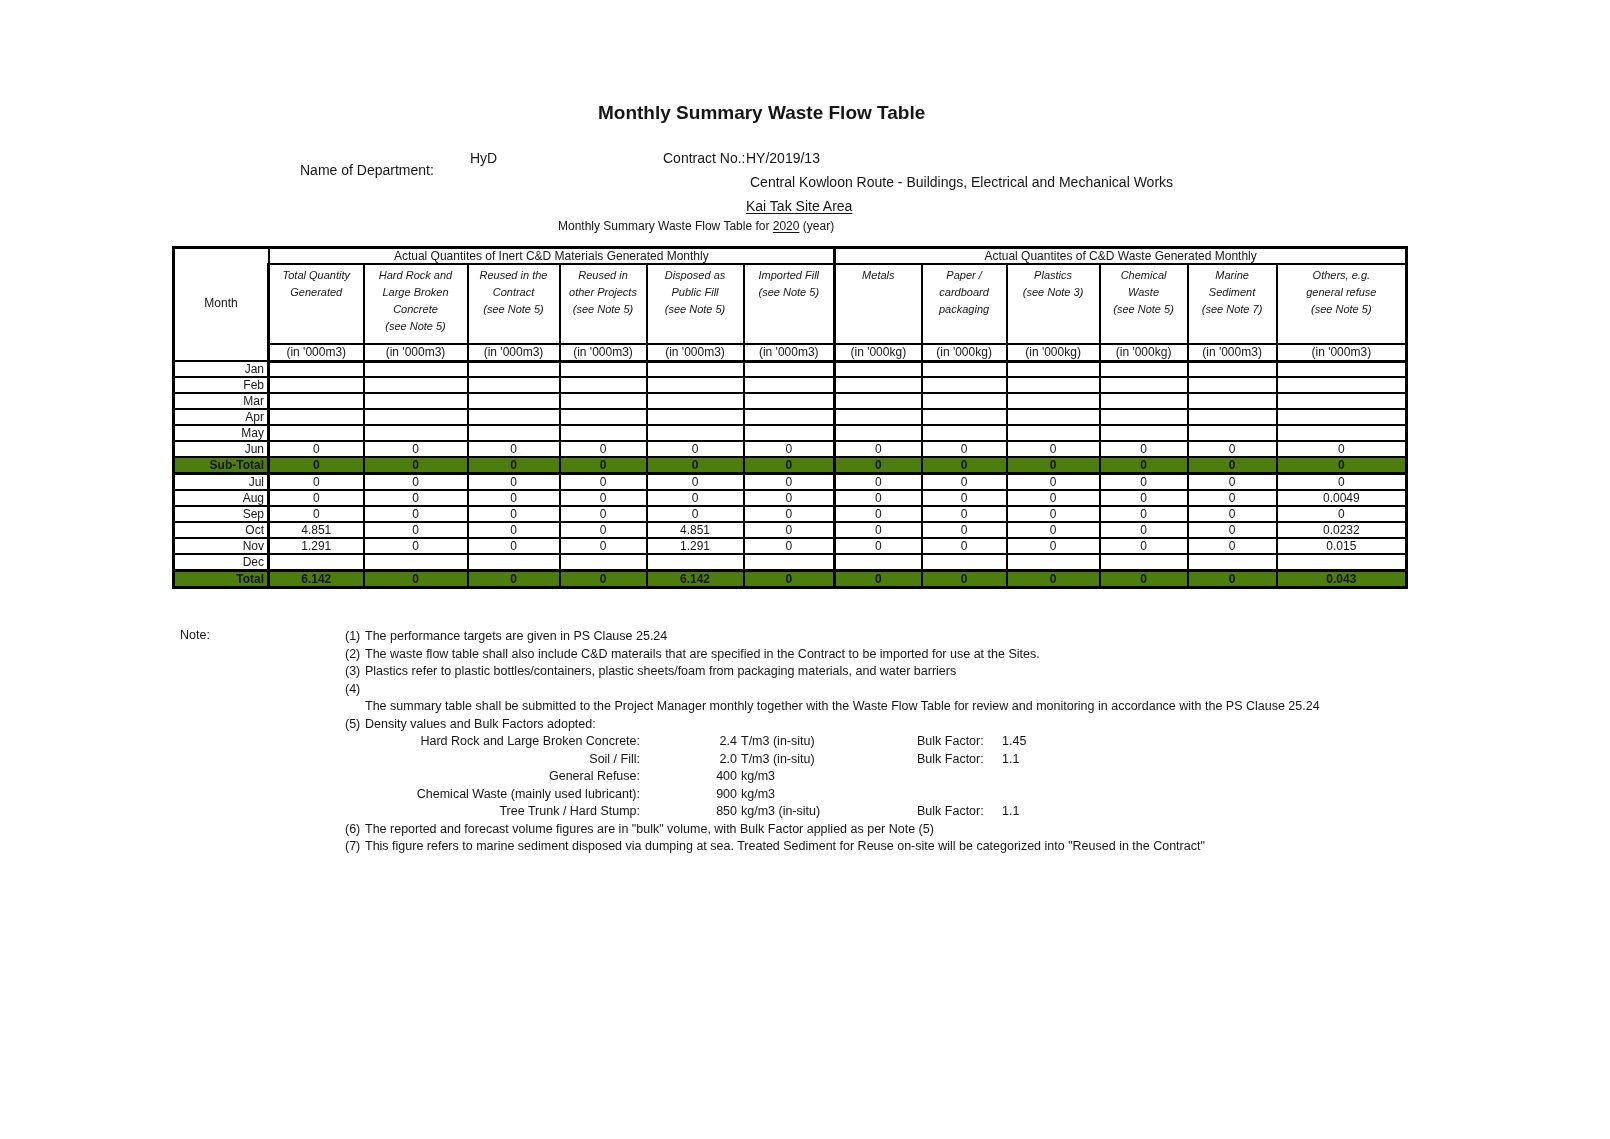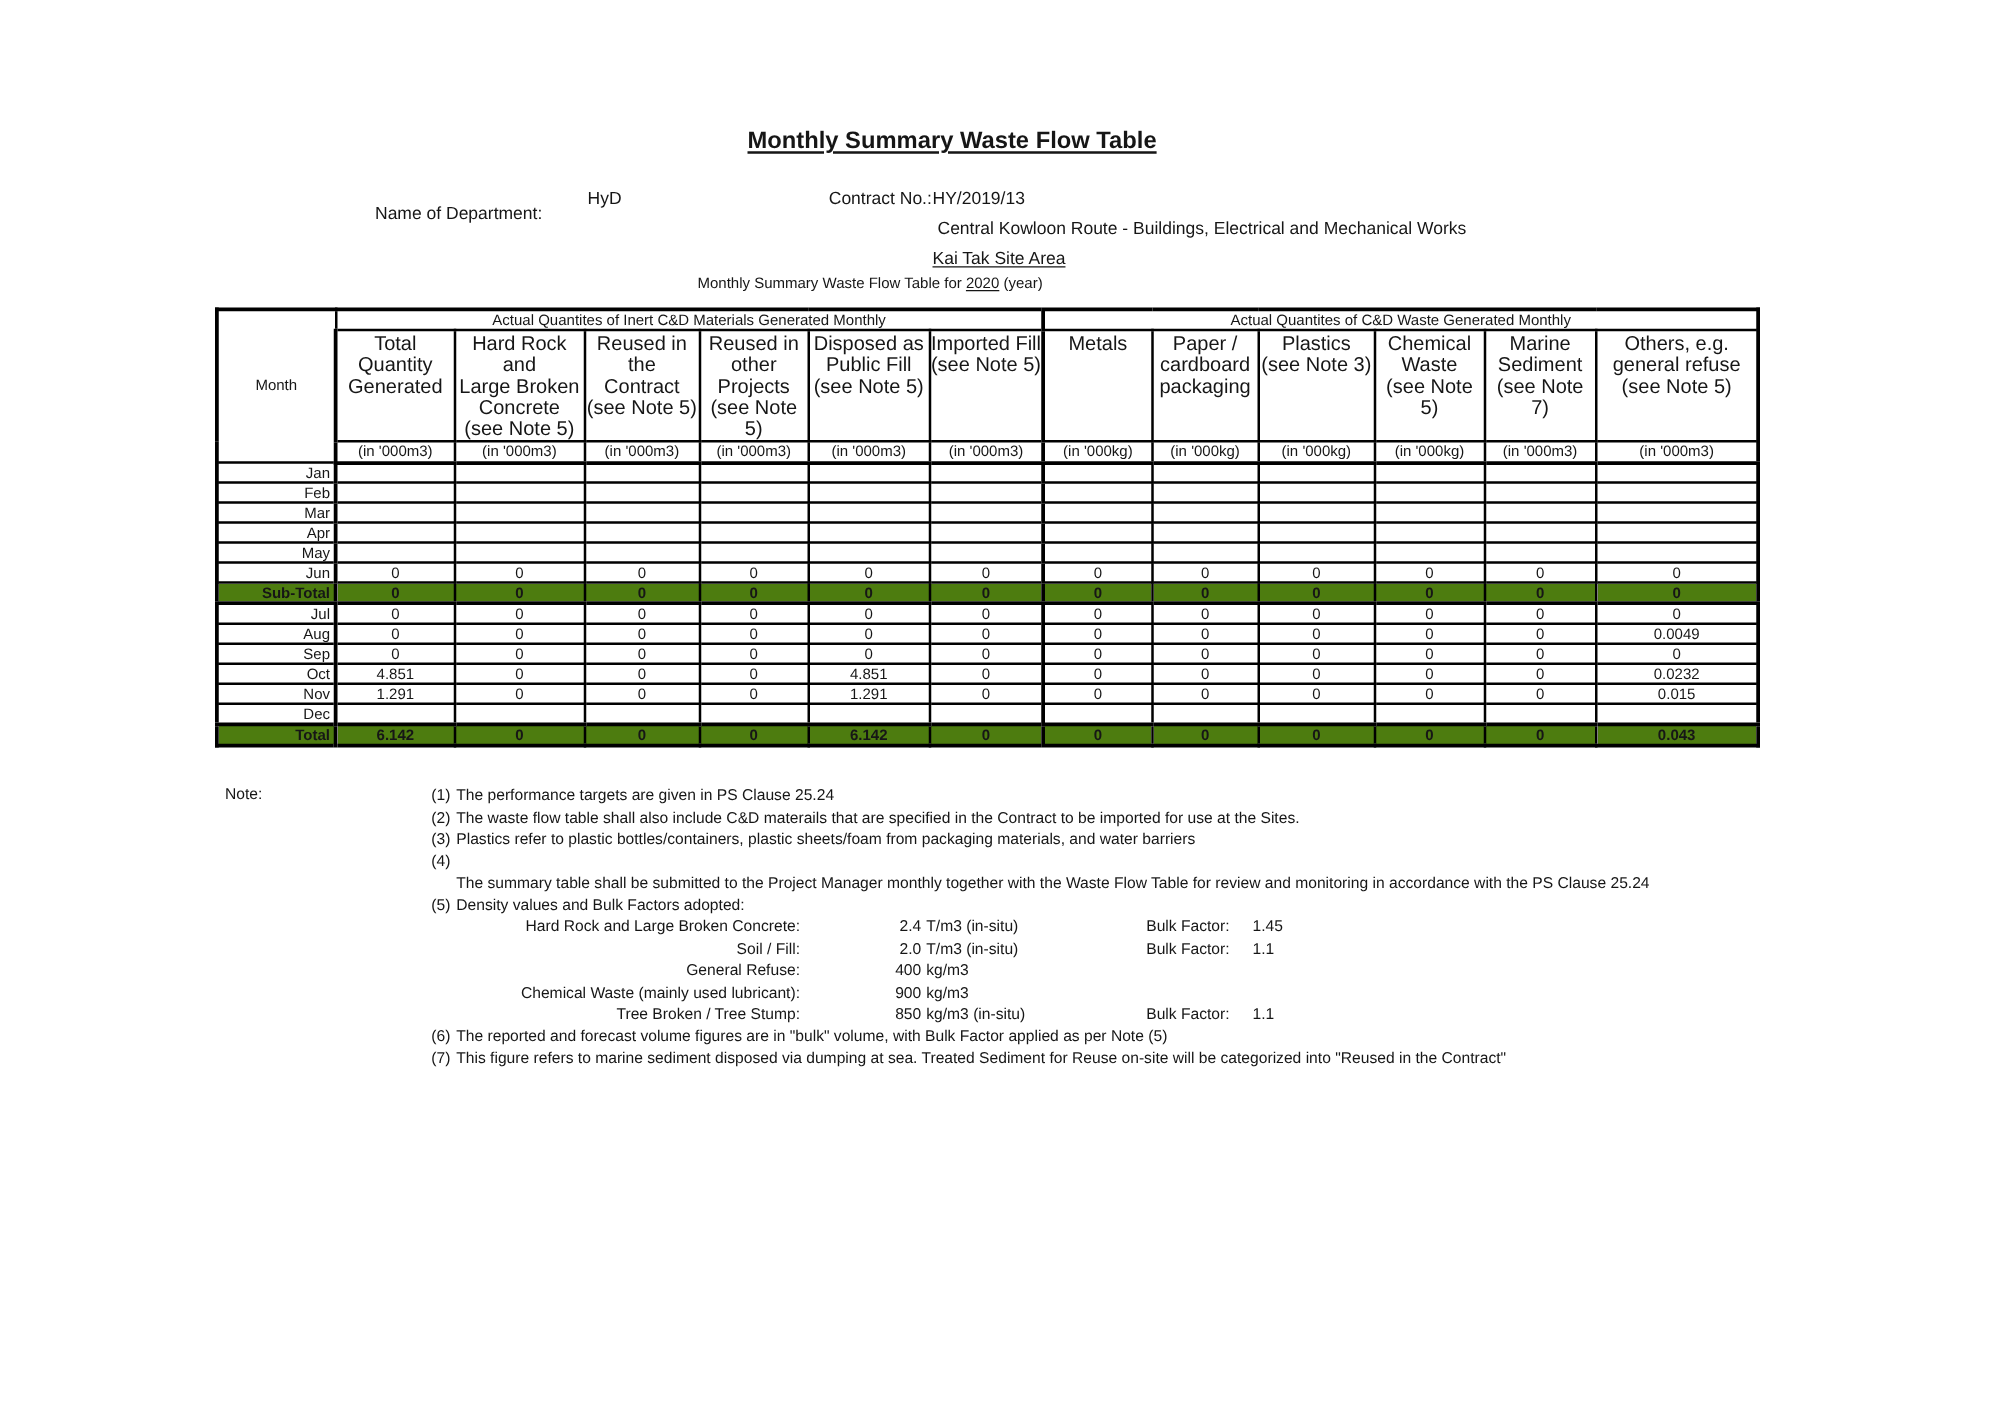--- a/index.html
+++ b/index.html
@@ -7,21 +7,21 @@
   body {
     width:1610px; height:1139px; position:relative;
     font-family:"Liberation Sans", sans-serif;
     color:#161616;
   }
   .abs { position:absolute; }
 
   
   .doc-title {
     left:598px; top:102px; font-size:19px; font-weight:bold;
-    text-decoration:underline; text-decoration-thickness:2px; text-underline-offset:3px;
+    text-decoration-thickness:2px; text-underline-offset:3px;
   }
   .hdr { font-size:14px; }
   .dept-label   { left:300px; top:162px; }
   .dept-value   { left:470px; top:150px; }
   .contract-label { left:643px; top:150px;margin-left:20px; }
   .contract-value { left:746px; top:150px; }
   .contract-desc  { left:750px; top:174px; }
   .site-area      { left:746px; top:198px; text-decoration:underline; text-underline-offset:2px; }
   .subtitle       { left:558px; top:219px; font-size:12px; }
   .subtitle .year { text-decoration:underline; text-underline-offset:2px; }
@@ -31,21 +31,21 @@
   table {
     border-collapse:collapse; table-layout:fixed; width:1233px;
     border:3px solid #000;
     font-size:12px; color:#161616;
   }
   th, td { border:2px solid #000; font-weight:normal; overflow:hidden; }
   .group-row th { height:16px; font-size:12px; text-align:center; vertical-align:middle; }
   .month-head { vertical-align:bottom; text-align:center; padding-bottom:3px; font-size:12px; }
   .col-head {
     height:80px; vertical-align:top; text-align:center; padding-top:2px;
-    white-space:pre-line; font-size:16px; line-height:17px;
+    white-space:pre-line; font-size:11px; line-height:17px;font-style:italic;
   }
   .unit-cell { height:17px; text-align:center; vertical-align:middle; border-bottom:3px solid #000; }
   tbody td { height:15.4px; text-align:center; vertical-align:middle; }
   td.month-cell { text-align:right; padding-right:3px; }
   .thick-left { border-left:3px solid #000; }
   tr.subtotal td, tr.total td { background:#4d7c0f; font-weight:bold; }
   tr.subtotal td { border-top:2px solid #000; border-bottom:3px solid #000; }
   tr.total td { border-top:3px solid #000; }
 
   
@@ -414,21 +414,21 @@
           <span class="d-bulk-value"></span>
         </div>
         <div class="density-line">
           <span class="d-label">Chemical Waste (mainly used lubricant):</span>
           <span class="d-value">900</span>
           <span class="d-unit">kg/m3</span>
           <span class="d-bulk-label"></span>
           <span class="d-bulk-value"></span>
         </div>
         <div class="density-line">
-          <span class="d-label">Tree Broken / Tree Stump:</span>
+          <span class="d-label">Tree Trunk / Hard Stump:</span>
           <span class="d-value">850</span>
           <span class="d-unit">kg/m3 (in-situ)</span>
           <span class="d-bulk-label">Bulk Factor:</span>
           <span class="d-bulk-value">1.1</span>
         </div>
         <div class="note-line">
           <span class="note-num">(6)</span>
           <span class="note-text">The reported and forecast volume figures are in "bulk" volume, with Bulk Factor applied as per Note (5)</span>
         </div>
         <div class="note-line">

